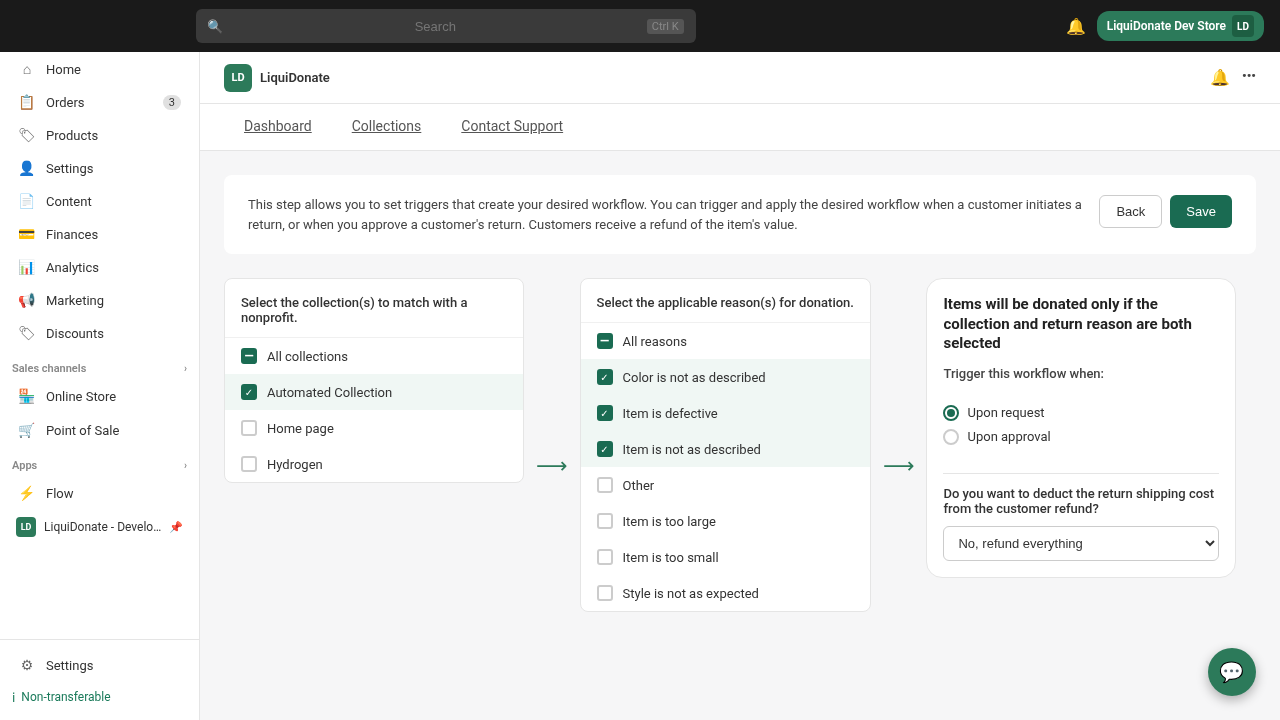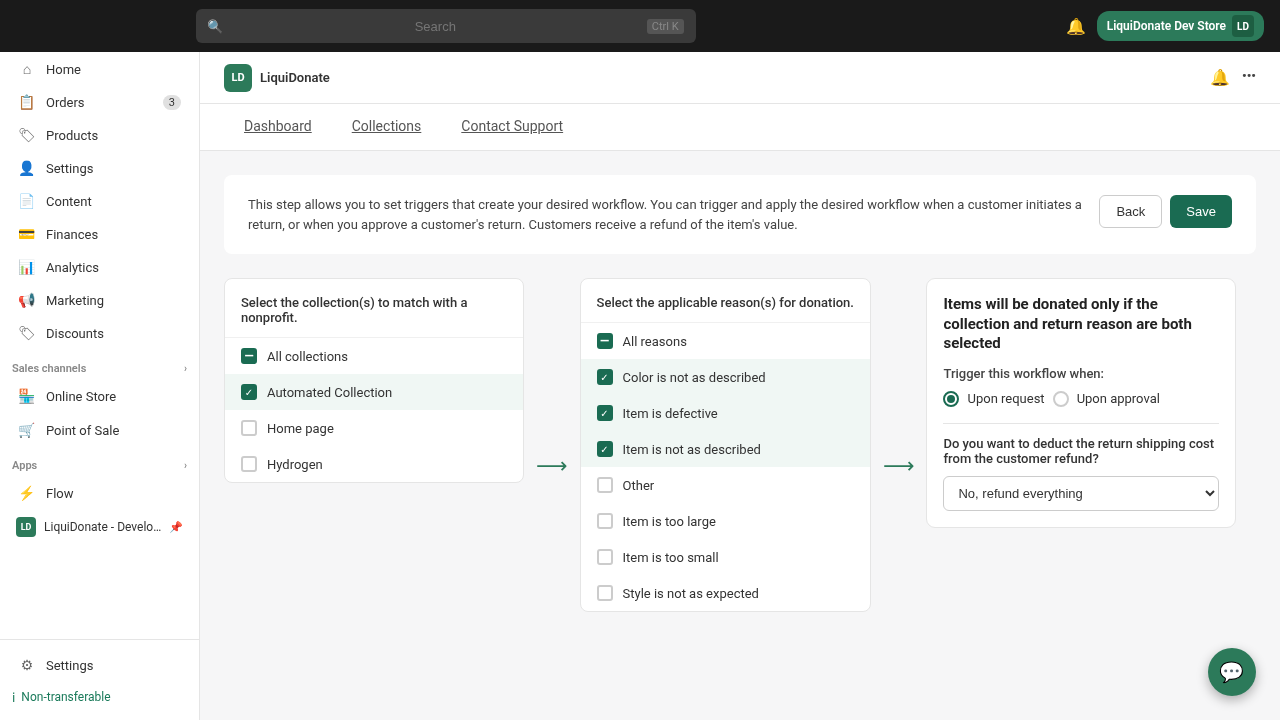--- a/index.html
+++ b/index.html
@@ -67,24 +67,24 @@
     
     .cb { width: 16px; height: 16px; border-radius: 3px; border: 2px solid #ccc; display: flex; align-items: center; justify-content: center; flex-shrink: 0; cursor: pointer; }
     .cb.checked { background: #1a6b52; border-color: #1a6b52; color: white; font-size: 10px; }
     .cb.indeterminate { background: #1a6b52; border-color: #1a6b52; color: white; font-size: 14px; font-weight: 700; display: flex; align-items: center; justify-content: center; }
     .cb-label { font-size: 13px; color: #333; }
 
     
     .arrow { display: flex; align-items: center; padding: 0 12px; color: #2c7a5a; font-size: 22px; align-self: center; margin-top: 40px; flex-shrink: 0; }
 
     
-    .info-panel { background: white; border-radius: 9px; border: 1px solid #e5e5e5; min-width: 290px; max-width: 310px; flex-shrink: 0; padding: 16px; }
+    .info-panel { background: white; border-radius: 16px; border: 1px solid #e5e5e5; min-width: 290px; max-width: 310px; flex-shrink: 0; padding: 16px; }
     .info-panel-title { font-size: 15px; font-weight: 700; color: #222; margin-bottom: 12px; line-height: 1.3; }
-    .info-panel-label { font-size: 13px; color: #444; margin-bottom: 10px; font-weight: 500; }
-    .radio-group { display: flex; flex-direction: row; gap: 8px; margin-bottom: 16px; }
+    .info-panel-label { font-size: 13px; color: #444; margin-bottom: 24px; font-weight: 500; }
+    .radio-group { display: flex; flex-direction: column; gap: 8px; margin-bottom: 28px; }
     .radio-item { display: flex; align-items: center; gap: 8px; cursor: pointer; }
     .radio-circle { width: 16px; height: 16px; border-radius: 50%; border: 2px solid #ccc; display: flex; align-items: center; justify-content: center; flex-shrink: 0; }
     .radio-circle.selected { border-color: #1a6b52; }
     .radio-circle.selected::after { content: ''; width: 8px; height: 8px; border-radius: 50%; background: #1a6b52; }
     .radio-label { font-size: 13px; color: #333; }
     .divider { border: none; border-top: 1px solid #e5e5e5; margin: 12px 0; }
     .deduct-label { font-size: 13px; color: #333; margin-bottom: 10px; font-weight: 500; }
     .select-field { border: 1px solid #ccc; border-radius: 6px; padding: 8px 10px; font-size: 13px; color: #333; width: 100%; background: white; }
 
     

